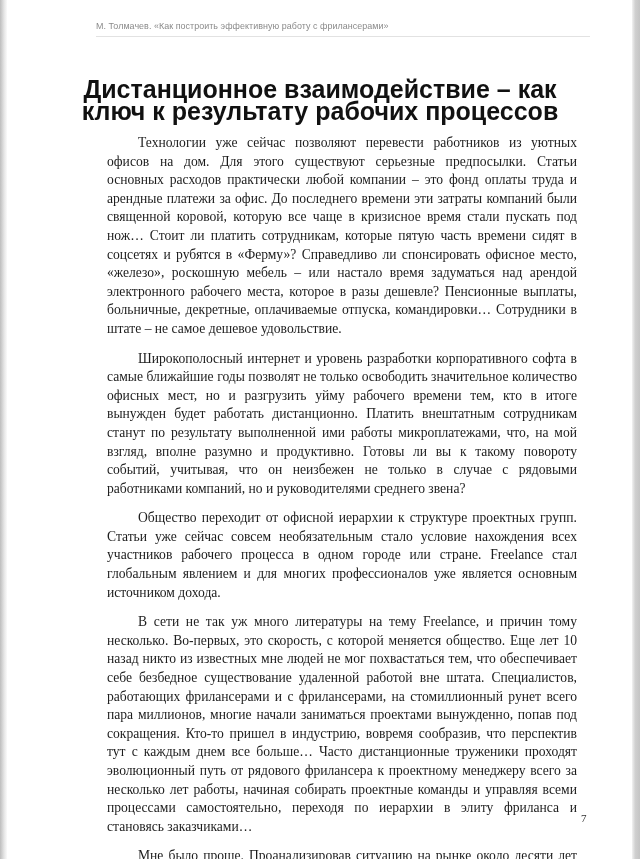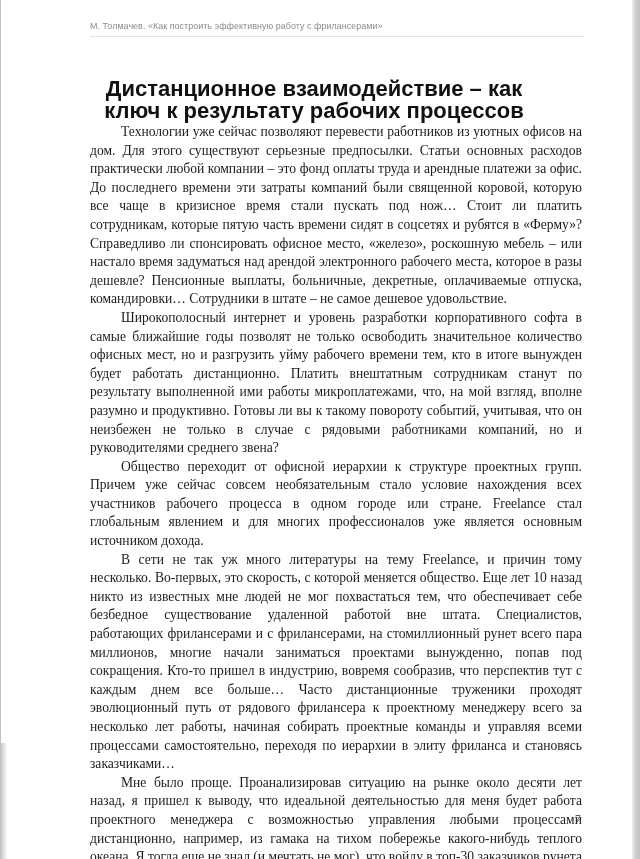--- a/index.html
+++ b/index.html
@@ -9,46 +9,46 @@
   }
   .shadow-left {
     position: absolute; left: 0; top: 0; width: 7px; height: 859px;
     background: linear-gradient(to right, #bdbdbd, #e6e6e6 60%, #fafafa);
   }
   .shadow-right {
     position: absolute; right: 0; top: 0; width: 8px; height: 859px;
     background: linear-gradient(to right, #f2f2f2, #d0d0d0 40%, #c4c4c4);
   }
   .page {
-    position: absolute; left: 1px; top: 0; width: 625px; height: 743px;
+    position: absolute; left: 7px; top: 0; width: 625px; height: 743px;
     background: #ffffff;
   }
   .running-header {
     position: absolute; left: 89px; top: 20px; width: 494px;
     font-family: "Liberation Sans", sans-serif; font-size: 9.6px;
     color: #8a8a8a; letter-spacing: 0.05px; white-space: nowrap;
     transform: scaleX(0.93); transform-origin: left center;
   }
   .header-rule {
     position: absolute; left: 89px; top: 36px; width: 494px; height: 1px;
     background: #e2e2e2;
   }
   .title {
     position: absolute; left: 0; top: 78px; width: 640px; margin-left: -7px;
     text-align: center;
     font-family: "Liberation Sans", sans-serif; font-weight: bold;
-    font-size: 22px; line-height: 22px; color: #111111;
+    font-size: 25px; line-height: 22px; color: #111111;
   }
   .body-text {
     position: absolute; left: 89px; top: 123px; width: 492px;
     font-family: "Liberation Serif", serif; font-size: 13.6px;
     line-height: 18.6px; color: #1c1c1c;
     text-align: justify; hyphens: none;
   }
-  .body-text p { margin: 0; text-indent: 31px; }
+  .body-text p { margin: 11px; text-indent: 31px; }
   .page-number {
     position: absolute; left: 574px; top: 812px;
     font-family: "Liberation Serif", serif; font-size: 11px; color: #333333;
   }
 </style>
 </head>
 <body>
 
 <div class="shadow-left"></div>
 <div class="shadow-right"></div>
@@ -58,20 +58,20 @@
   <div class="header-rule"></div>
 
   <div class="title">
     <div>Дистанционное взаимодействие – как</div>
     <div>ключ к результату рабочих процессов</div>
   </div>
 
   <div class="body-text">
     <p>Технологии уже сейчас позволяют перевести работников из уютных офисов на дом. Для этого существуют серьезные предпосылки. Статьи основных расходов практически любой компании – это фонд оплаты труда и арендные платежи за офис. До последнего времени эти затраты компаний были священной коровой, которую все чаще в кризисное время стали пускать под нож… Стоит ли платить сотрудникам, которые пятую часть времени сидят в соцсетях и рубятся в «Ферму»? Справедливо ли спонсировать офисное место, «железо», роскошную мебель – или настало время задуматься над арендой электронного рабочего места, которое в разы дешевле? Пенсионные выплаты, больничные, декретные, оплачиваемые отпуска, командировки… Сотрудники в штате – не самое дешевое удовольствие.</p>
     <p>Широкополосный интернет и уровень разработки корпоративного софта в самые ближайшие годы позволят не только освободить значительное количество офисных мест, но и разгрузить уйму рабочего времени тем, кто в итоге вынужден будет работать дистанционно. Платить внештатным сотрудникам станут по результату выполненной ими работы микроплатежами, что, на мой взгляд, вполне разумно и продуктивно. Готовы ли вы к такому повороту событий, учитывая, что он неизбежен не только в случае с рядовыми работниками компаний, но и руководителями среднего звена?</p>
-    <p>Общество переходит от офисной иерархии к структуре проектных групп. Причем уже сейчас совсем необязательным стало условие нахождения всех участников рабочего процесса в одном городе или стране. Freelance стал глобальным явлением и для многих профессионалов уже является основным источником дохода.</p>
+    <p>Общество переходит от офисной иерархии к структуре проектных групп. Статьи уже сейчас совсем необязательным стало условие нахождения всех участников рабочего процесса в одном городе или стране. Freelance стал глобальным явлением и для многих профессионалов уже является основным источником дохода.</p>
     <p>В сети не так уж много литературы на тему Freelance, и причин тому несколько. Во-первых, это скорость, с которой меняется общество. Еще лет 10 назад никто из известных мне людей не мог похвастаться тем, что обеспечивает себе безбедное существование удаленной работой вне штата. Специалистов, работающих фрилансерами и с фрилансерами, на стомиллионный рунет всего пара миллионов, многие начали заниматься проектами вынужденно, попав под сокращения. Кто-то пришел в индустрию, вовремя сообразив, что перспектив тут с каждым днем все больше… Часто дистанционные труженики проходят эволюционный путь от рядового фрилансера к проектному менеджеру всего за несколько лет работы, начиная собирать проектные команды и управляя всеми процессами самостоятельно, переходя по иерархии в элиту фриланса и становясь заказчиками…</p>
     <p>Мне было проще. Проанализировав ситуацию на рынке около десяти лет назад, я пришел к выводу, что идеальной деятельностью для меня будет работа проектного менеджера с возможностью управления любыми процессами дистанционно, например, из гамака на тихом побережье какого-нибудь теплого океана. Я тогда еще не знал (и мечтать не мог), что войду в топ-30 заказчиков рунета и соберу солидный багаж опыта, основанного на ошибках, находках, открытиях и откровениях, которыми готов теперь поделиться со всеми желающими. Не уверен, что данная книга будет полезна всем. Она ориентирована на тех специалистов, которые хотят достичь карьерных вершин в индустрии фриланса, запускать бюджетные стартапы своими силами или же занять благодатную нишу корпоративного консалтинга. Эта книга для тех, кто готов брать на себя ответственность за структурирование проектов и организацию взаимодействия между корпоративными клиентами и фрилансерами, представляя баланс интересов обеих сторон с ощутимой пользой для себя.</p>
 
   </div>
 
   <div class="page-number">7</div>
 </div>
 
 </body></html>

